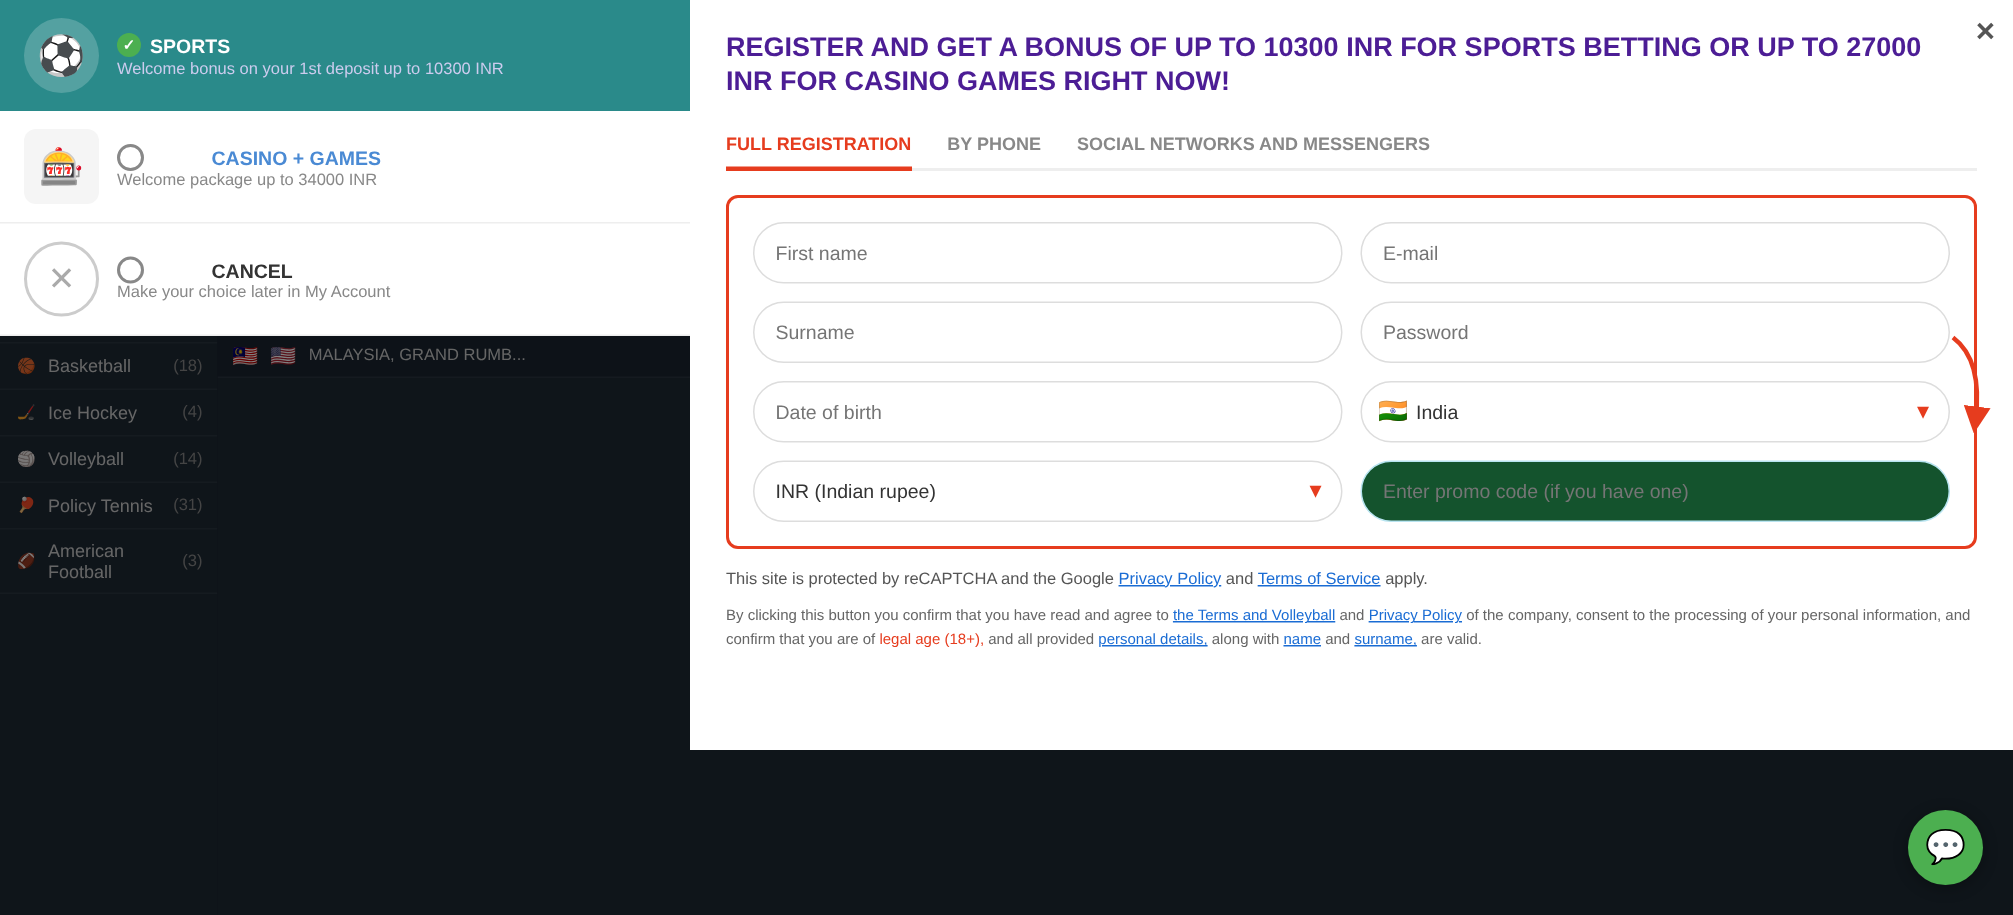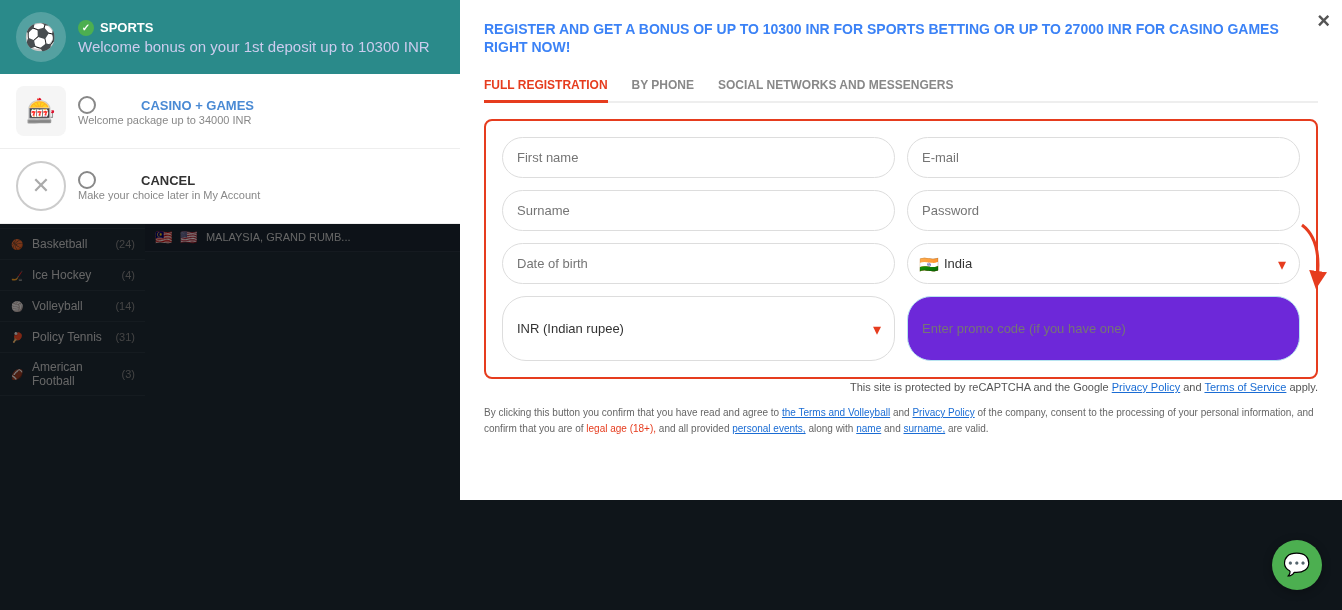--- a/index.html
+++ b/index.html
@@ -380,21 +380,21 @@
       background: #4caf50;
       border-radius: 50%;
       display: flex;
       align-items: center;
       justify-content: center;
       color: white;
       font-size: 10px;
     }
     .bonus-desc {
       color: #cce;
-      font-size: 15px;
+      font-size: 11px;
       margin-top: 2px;
     }
     .bonus-option {
       padding: 12px 16px;
       display: flex;
       align-items: center;
       gap: 12px;
       border-bottom: 1px solid #eee;
     }
     .casino-icon {
@@ -454,23 +454,23 @@
       top: 8px;
       right: 12px;
       background: none;
       border: none;
       font-size: 22px;
       color: #555;
       cursor: pointer;
       font-weight: bold;
     }
     .reg-title {
-      font-size: 14px;
+      font-size: 18px;
       font-weight: 900;
-      color: #3b82f6;
+      color: #4c1d95;
       margin-bottom: 14px;
       line-height: 1.3;
       padding-right: 30px;
     }
     .reg-tabs {
       display: flex;
       align-items: center;
       border-bottom: 2px solid #eee;
       margin-bottom: 16px;
       gap: 0;
@@ -539,42 +539,43 @@
     .form-select-india {
       padding-left: 36px;
     }
     .promo-input {
       width: 100%;
       padding: 12px 14px;
       border: 1px solid #b8e4f0;
       border-radius: 24px;
       font-size: 13px;
       color: #aaa;
-      background: #6d28d9;
+      background: #14532d;
       outline: none;
     }
     .currency-wrapper {
       position: relative;
     }
     .currency-select {
       width: 100%;
-      padding: 24px 14px;
+      padding: 12px 14px;
       border: 1px solid #ddd;
       border-radius: 24px;
       font-size: 13px;
       color: #333;
       background: white;
       appearance: none;
       cursor: pointer;
     }
 
     .recaptcha-text {
       font-size: 11px;
       color: #555;
-      text-align: right;
+      margin-top: 12px;
+      text-align: left;
       line-height: 1.6;
     }
     .recaptcha-text a {
       color: #1a6cd4;
     }
     .terms-text {
       font-size: 10px;
       color: #666;
       margin-top: 8px;
       line-height: 1.6;
@@ -680,21 +681,21 @@
     <span class="sport-count">(30)</span>
   </div>
         <div class="sport-item">
     <span class="sport-icon">🎾</span>
     <span>Tennis</span>
     <span class="sport-count">(16)</span>
   </div>
         <div class="sport-item">
     <span class="sport-icon">🏀</span>
     <span>Basketball</span>
-    <span class="sport-count">(24)</span>
+    <span class="sport-count">(18)</span>
   </div>
         <div class="sport-item">
     <span class="sport-icon">🏒</span>
     <span>Ice Hockey</span>
     <span class="sport-count">(4)</span>
   </div>
         <div class="sport-item">
     <span class="sport-icon">🏐</span>
     <span>Volleyball</span>
     <span class="sport-count">(14)</span>
@@ -836,21 +837,21 @@
     </div>
 
     <div class="terms-text">
       <span>By clicking this button you confirm that you have read and agree to</span>
       <a href="#">the Terms and Volleyball</a>
       <span>and</span>
       <a href="#">Privacy Policy</a>
       <span>of the company, consent to the processing of your personal information, and confirm that you are of</span>
       <span class="legal-age">legal age (18+),</span>
       <span>and all provided</span>
-      <a href="#">personal events,</a>
+      <a href="#">personal details,</a>
       <span>along with</span>
       <a href="#">name</a>
       <span>and</span>
       <a href="#">surname,</a>
       <span>are valid.</span>
     </div>
 
     <div class="red-arrow">
       <svg width="60" height="80" viewBox="0 0 60 80">
         <defs>

